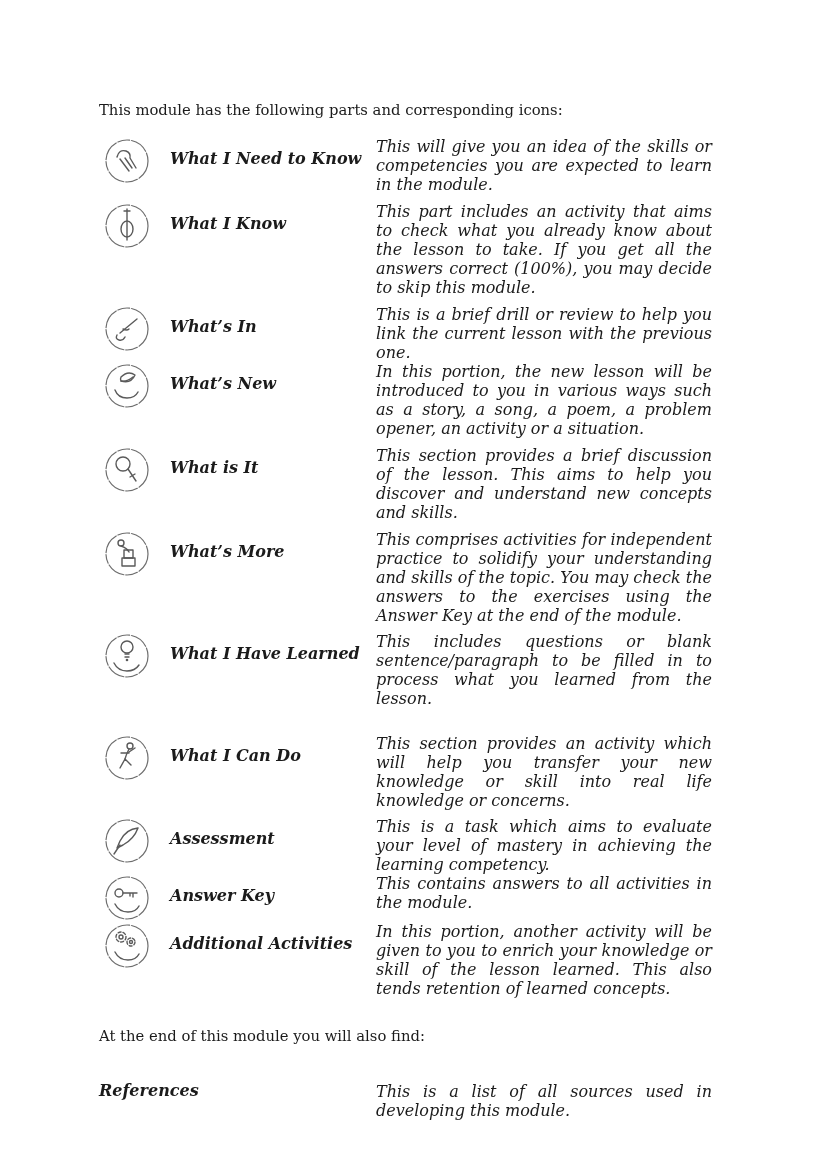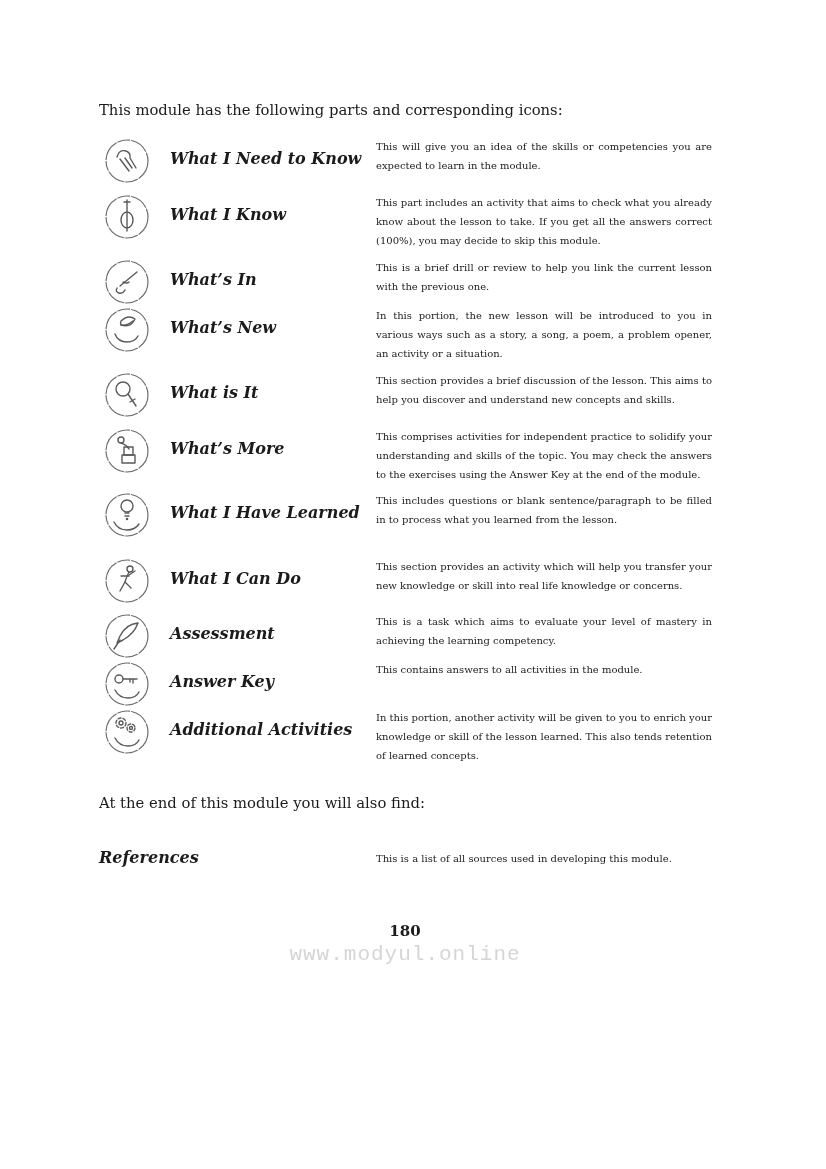--- a/index.html
+++ b/index.html
@@ -14,22 +14,22 @@
   .part-icon { width:48px; height:48px; margin-left:4px; display:block; }
   .part-icon * { fill:none; stroke:#5a5a5a; stroke-width:1.4; stroke-linecap:round; stroke-linejoin:round; }
   .part-icon .ring { stroke:#6e6e6e; stroke-width:1.2; stroke-dasharray:20 2 12 2 18 2 9 2; }
   .part-icon .fill { fill:#5a5a5a; stroke:none; }
   .label-cell {
     width:206px; flex:0 0 206px; padding-top:13px;
     font-weight:bold; font-style:italic; font-size:16px; line-height:18px;
   }
   .desc-cell {
     width:336px; flex:0 0 336px;
-    font-size:10px; line-height:19px;
-    text-align:justify; text-align-last:left;
+    font-size:16px; line-height:19px;
+    text-align:justify; text-align-last:left;font-style:italic;
   }
   .outro { font-size:14.8px; line-height:19px; margin:28px 0 0 0; }
   .refs { margin-top:37px; }
   .refs .label-cell { width:277px; flex:0 0 277px; padding-top:0; }
   .page-number { text-align:center; font-size:15px; margin-top:54px;font-weight:bold; }
   .watermark {
     text-align:center; margin-top:3px;
     font-family:Liberation Mono, monospace;
     font-size:21px; color:#d5d5d5; letter-spacing:1px;
   }
@@ -113,21 +113,21 @@
         <circle cx="18" cy="13" r="3"></circle>
         <path d="M18 16 q6 2 8 6"></path>
         <rect x="21" y="20" width="9" height="8"></rect>
         <rect x="19" y="28" width="13" height="8"></rect>
       </svg>
     </div>
     <div class="label-cell">What’s More</div>
     <div class="desc-cell">This comprises activities for independent practice to solidify your understanding and skills of the topic. You may check the answers to the exercises using the Answer Key at the end of the module.</div>
   </div>
 
-  <div class="row" style="margin-bottom:18px">
+  <div class="row" style="margin-bottom:26px">
     <div class="icon-cell">
       <svg class="part-icon" viewBox="0 0 48 48">
         <circle class="ring" cx="24" cy="24" r="21"></circle>
         <circle cx="24" cy="15" r="6"></circle>
         <path d="M22 22 h4 M22 25 h4"></path>
         <circle class="fill" cx="24" cy="28" r="1.3"></circle>
         <path d="M11 31 q4 8 13 8 q8 0 12 -6"></path>
       </svg>
     </div>
     <div class="label-cell">What I Have Learned</div>

